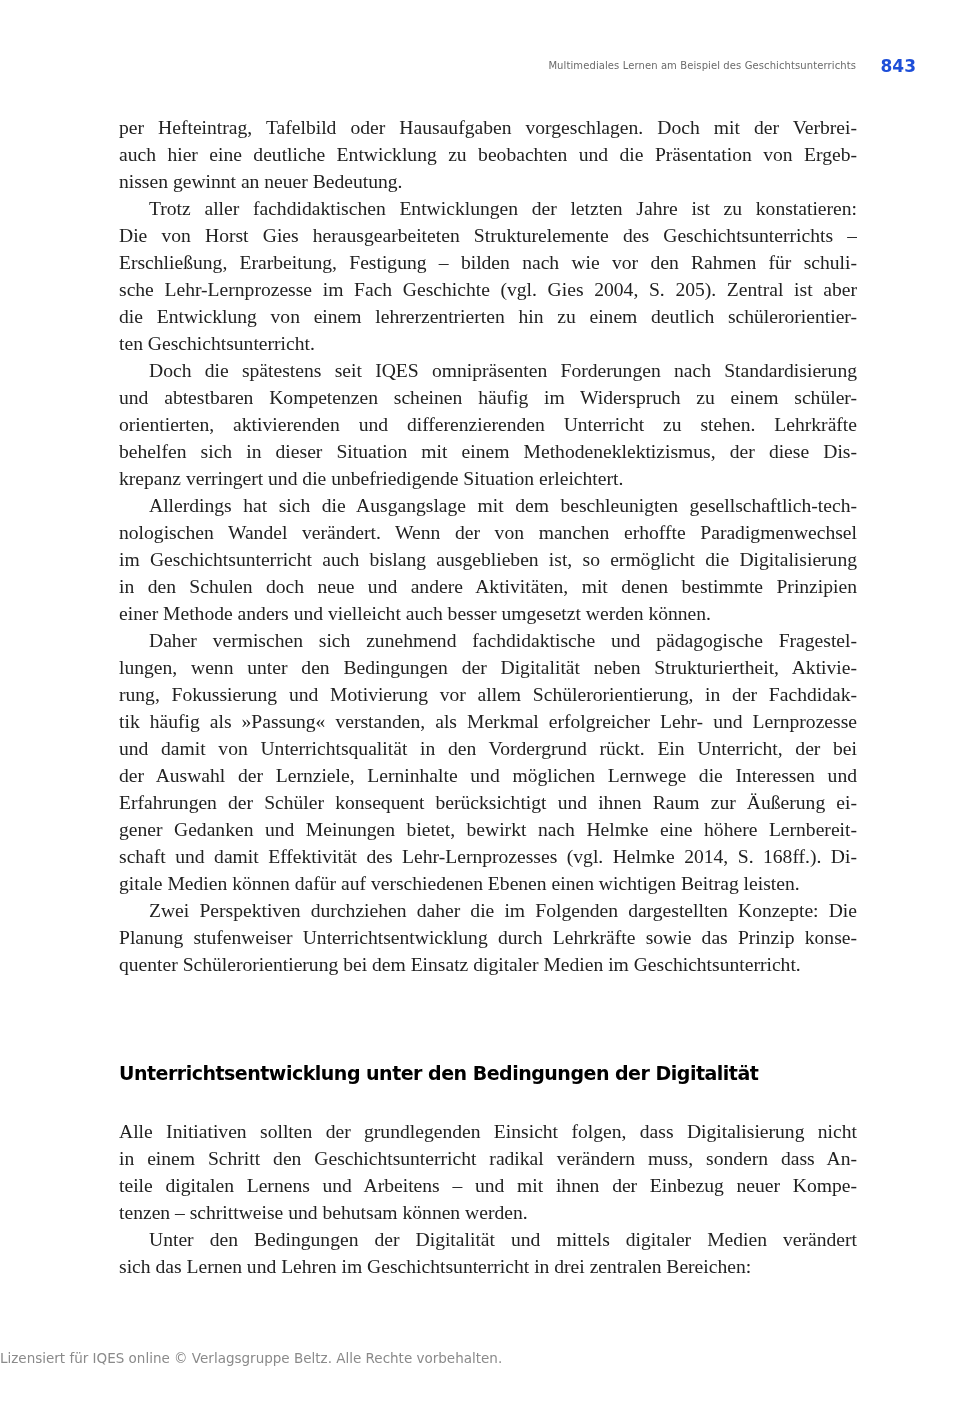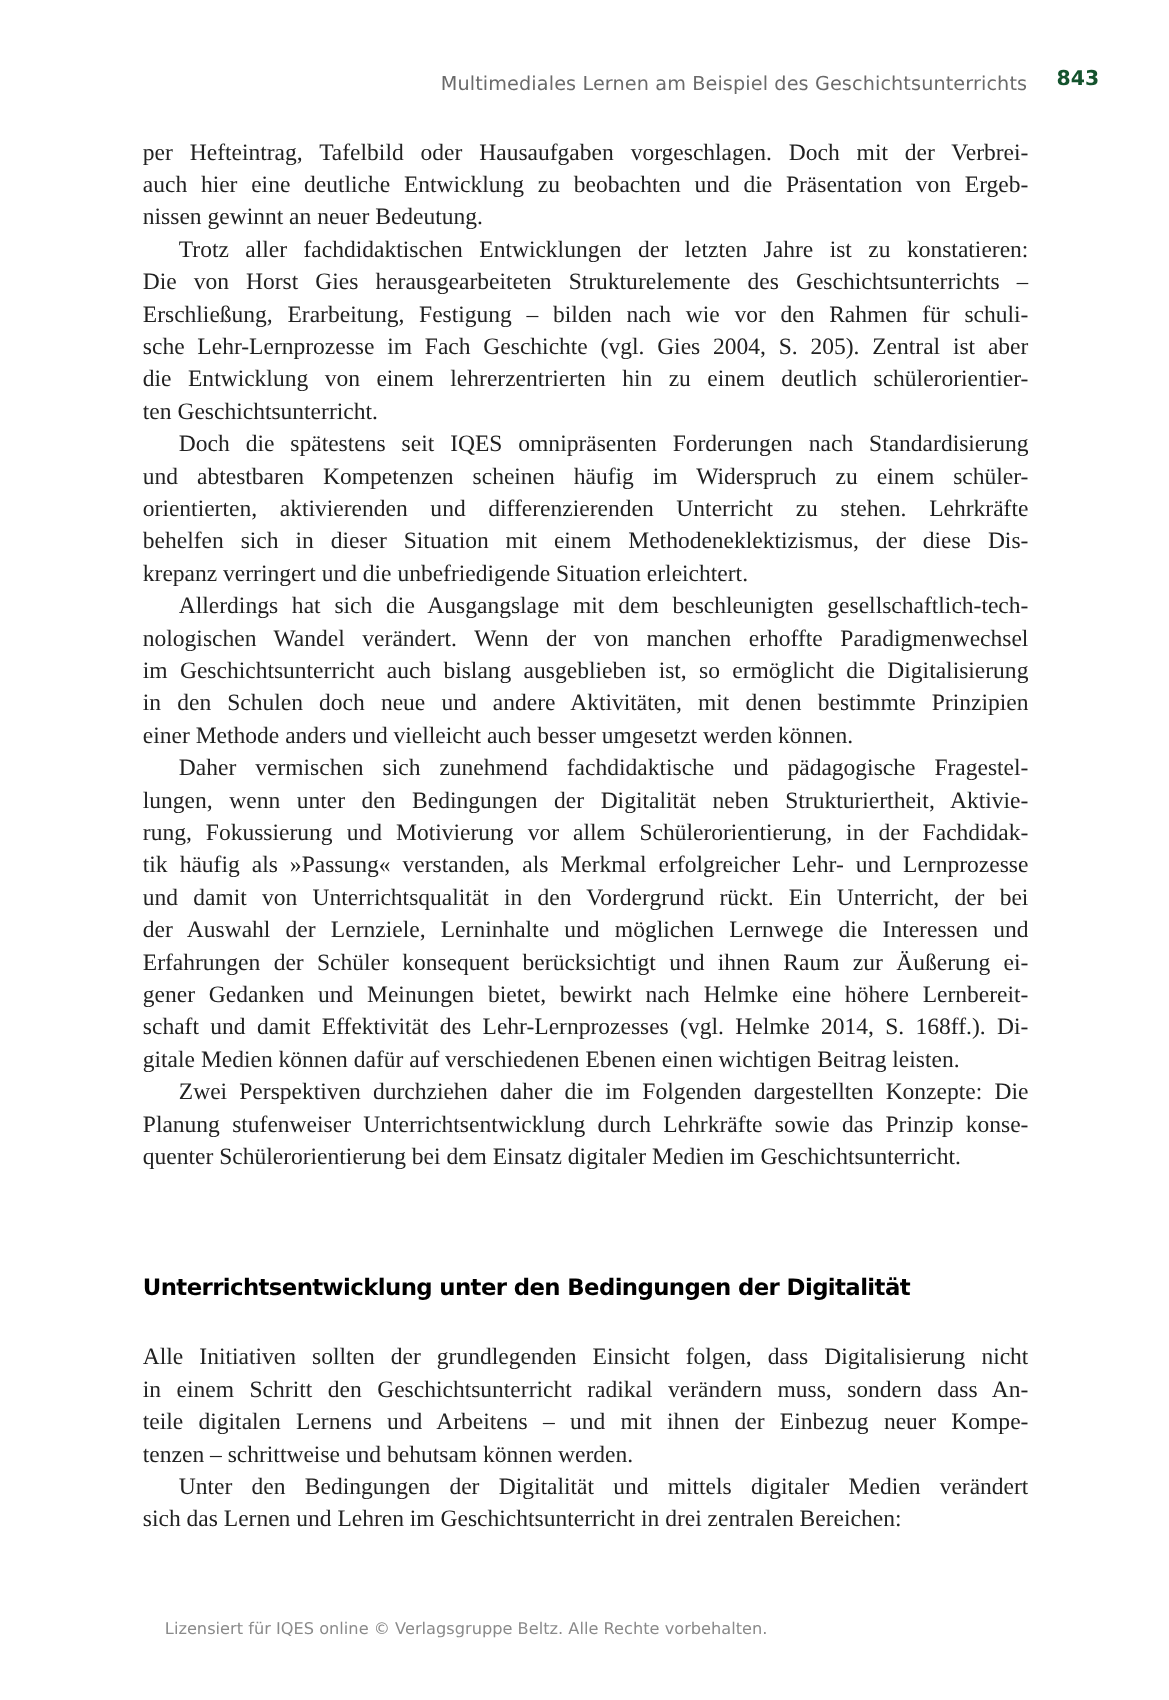--- a/index.html
+++ b/index.html
@@ -2,43 +2,43 @@
 <html><head>
 <meta charset="utf-8">
 <style>
   html, body { margin: 0; padding: 0; background: #ffffff; }
   body { width: 974px; height: 1417px; position: relative; overflow: hidden; }
   .page { position: absolute; left: 0; top: 0; width: 974px; height: 1417px; background: #fff; }
   .running-head {
     position: absolute; top: 56px; left: 400px; width: 518px; height: 24px;
     font-family: "DejaVu Sans", sans-serif; color: #6a6a6a;
   }
-  .running-title { position: absolute; right: 62px; top: 4px; font-size: 16px; letter-spacing: 0.1px; white-space: nowrap; }
-  .page-number { position: absolute; right: 2px; top: 0px; font-size: 17px; font-weight: bold; color: #14532d; }
+  .running-title { position: absolute; right: 62px; top: 4px; font-size: 10px; letter-spacing: 0.1px; white-space: nowrap; }
+  .page-number { position: absolute; right: 2px; top: 0px; font-size: 17px; font-weight: bold; color: #1d4ed8; }
   .body-text {
     position: absolute; left: 119px; top: 114px; width: 738px;
     font-family: "Liberation Serif", serif; font-size: 19.6px; color: #222;
   }
   .line {
     display: block; height: 27px; line-height: 27px; white-space: nowrap;
     text-align: justify; text-align-last: justify; overflow: hidden;
   }
   .line.last { text-align-last: left; }
   .line.indent { padding-left: 30px; }
   .heading {
     position: absolute; left: 119px; top: 1062px;
     font-family: "DejaVu Sans", sans-serif; font-weight: bold; font-size: 19px;
     color: #000000; letter-spacing: -0.5px; white-space: nowrap;
   }
   .body-text-2 {
     position: absolute; left: 119px; top: 1118px; width: 738px;
     font-family: "Liberation Serif", serif; font-size: 19.6px; color: #222;
   }
   .footer {
-    position: absolute; top: 1350px; left: 0; width: 777px; text-align: center;
+    position: absolute; top: 1350px; left: 0; width: 777px; 
     font-family: "DejaVu Sans", sans-serif; font-size: 13.5px; color: #8a8a8a;
   }
 </style>
 </head>
 <body>
 
 <div class="page">
 
   <div class="running-head">
     <span class="running-title">Multimediales Lernen am Beispiel des Geschichtsunterrichts</span>

